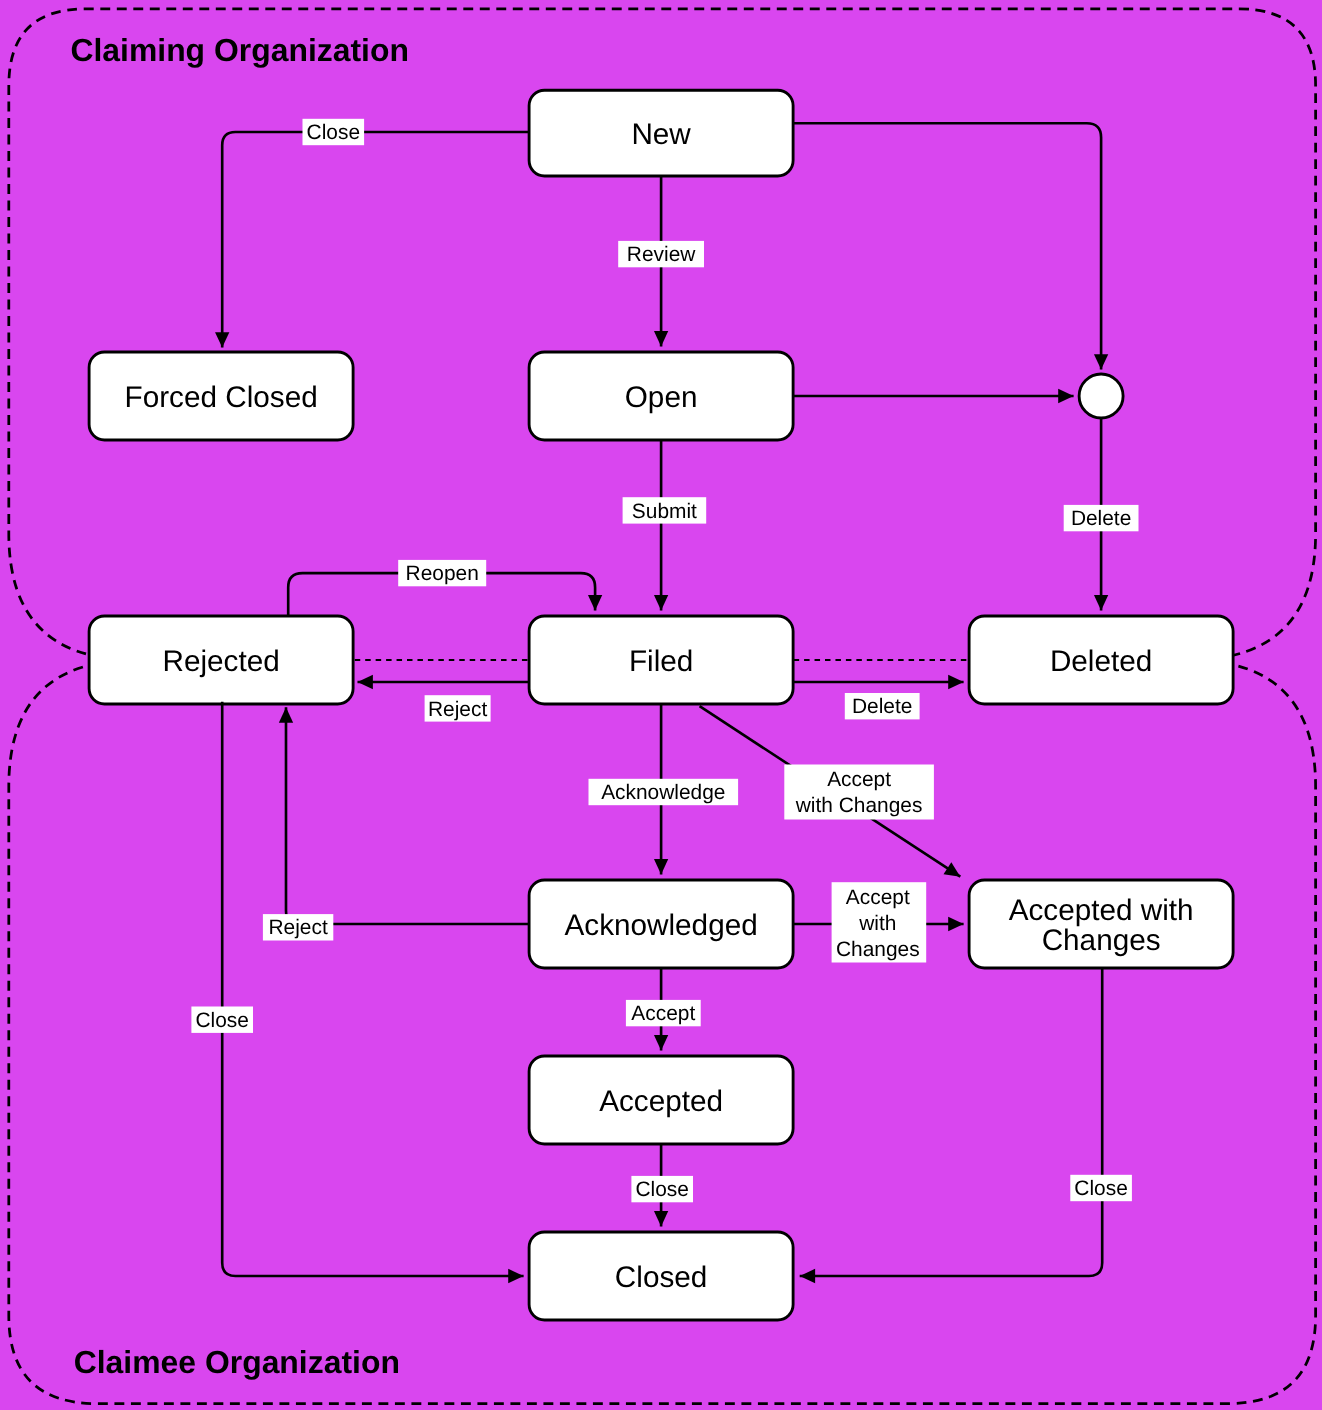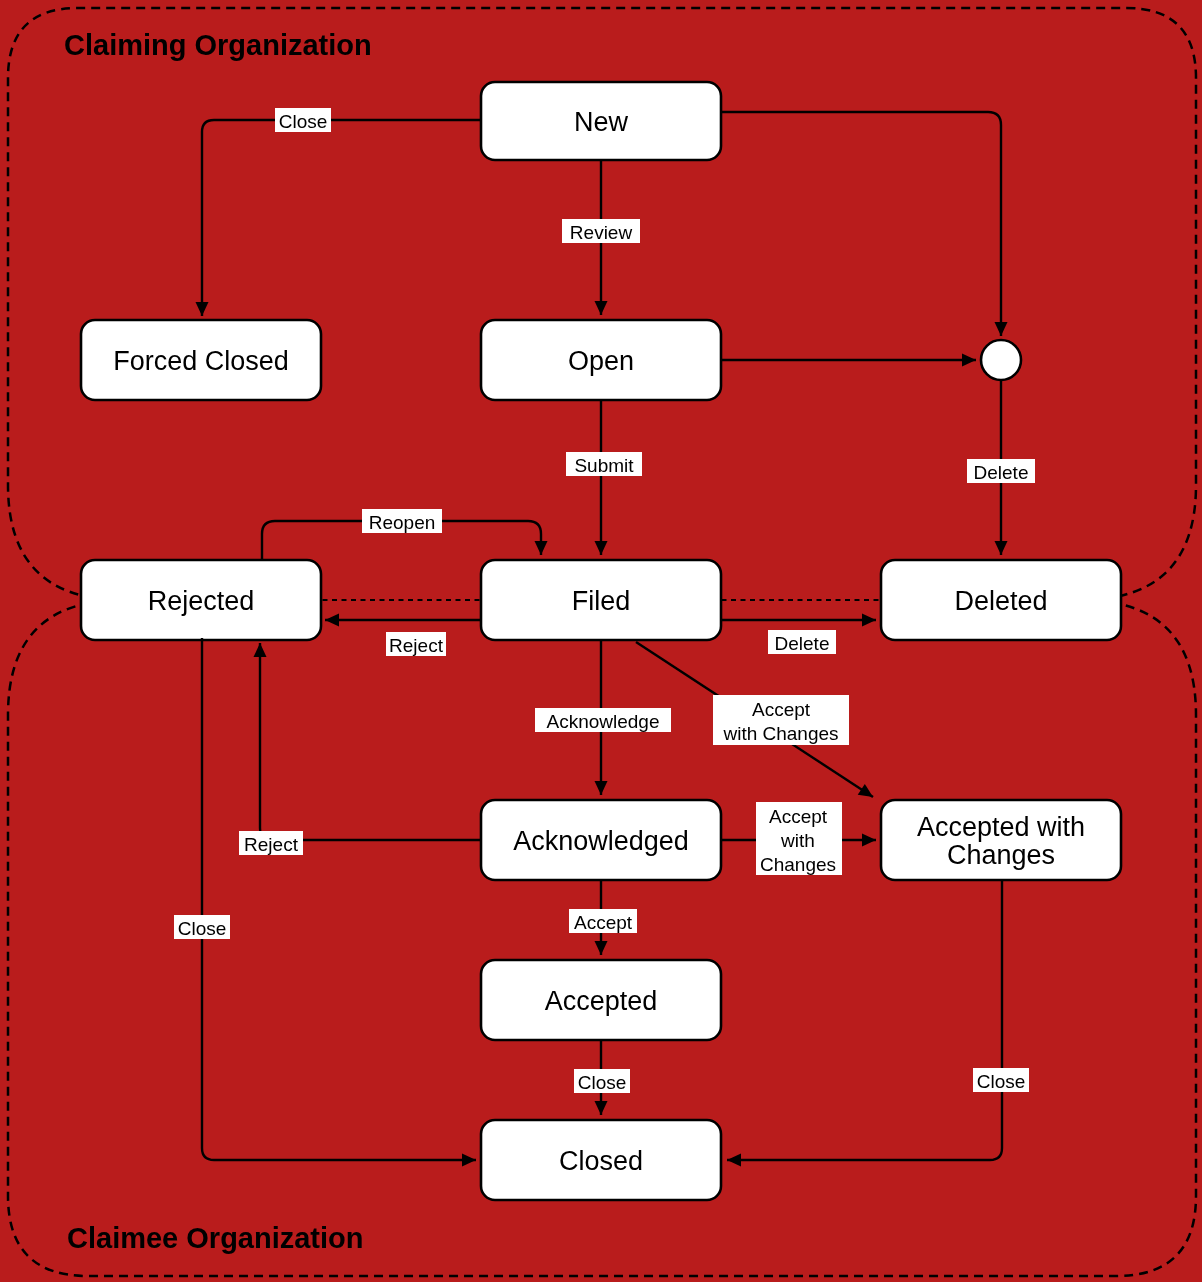--- a/index.html
+++ b/index.html
@@ -1,17 +1,17 @@
 <!DOCTYPE html>
 <html><head>
 <meta charset="utf-8">
 <style>
   html,body{margin:0;padding:0;background:#ffffff;}
   body{width:1202px;height:1282px;font-family:"Liberation Sans",sans-serif;}
-  .canvas{position:relative;width:1202px;height:1282px;background:#b91c1c;overflow:hidden;}
+  .canvas{position:relative;width:1202px;height:1282px;background:#d946ef;overflow:hidden;}
   svg{display:block;}
   .lane-border{fill:none;stroke:#000;stroke-width:2.5;stroke-dasharray:9 6;}
   .lane-divider{fill:none;stroke:#000;stroke-width:2;stroke-dasharray:5 4.5;}
   .node-box{fill:#ffffff;stroke:#000;stroke-width:2.6;}
   .edge{fill:none;stroke:#000;stroke-width:2.4;}
   .node-label{font-size:27px;fill:#000;text-anchor:middle;}
   .edge-label{font-size:19px;fill:#000;text-anchor:middle;}
   .lane-title{font-size:29px;font-weight:bold;fill:#000;text-anchor:start;}
   .label-bg{fill:#ffffff;}
   text{dominant-baseline:central;}

